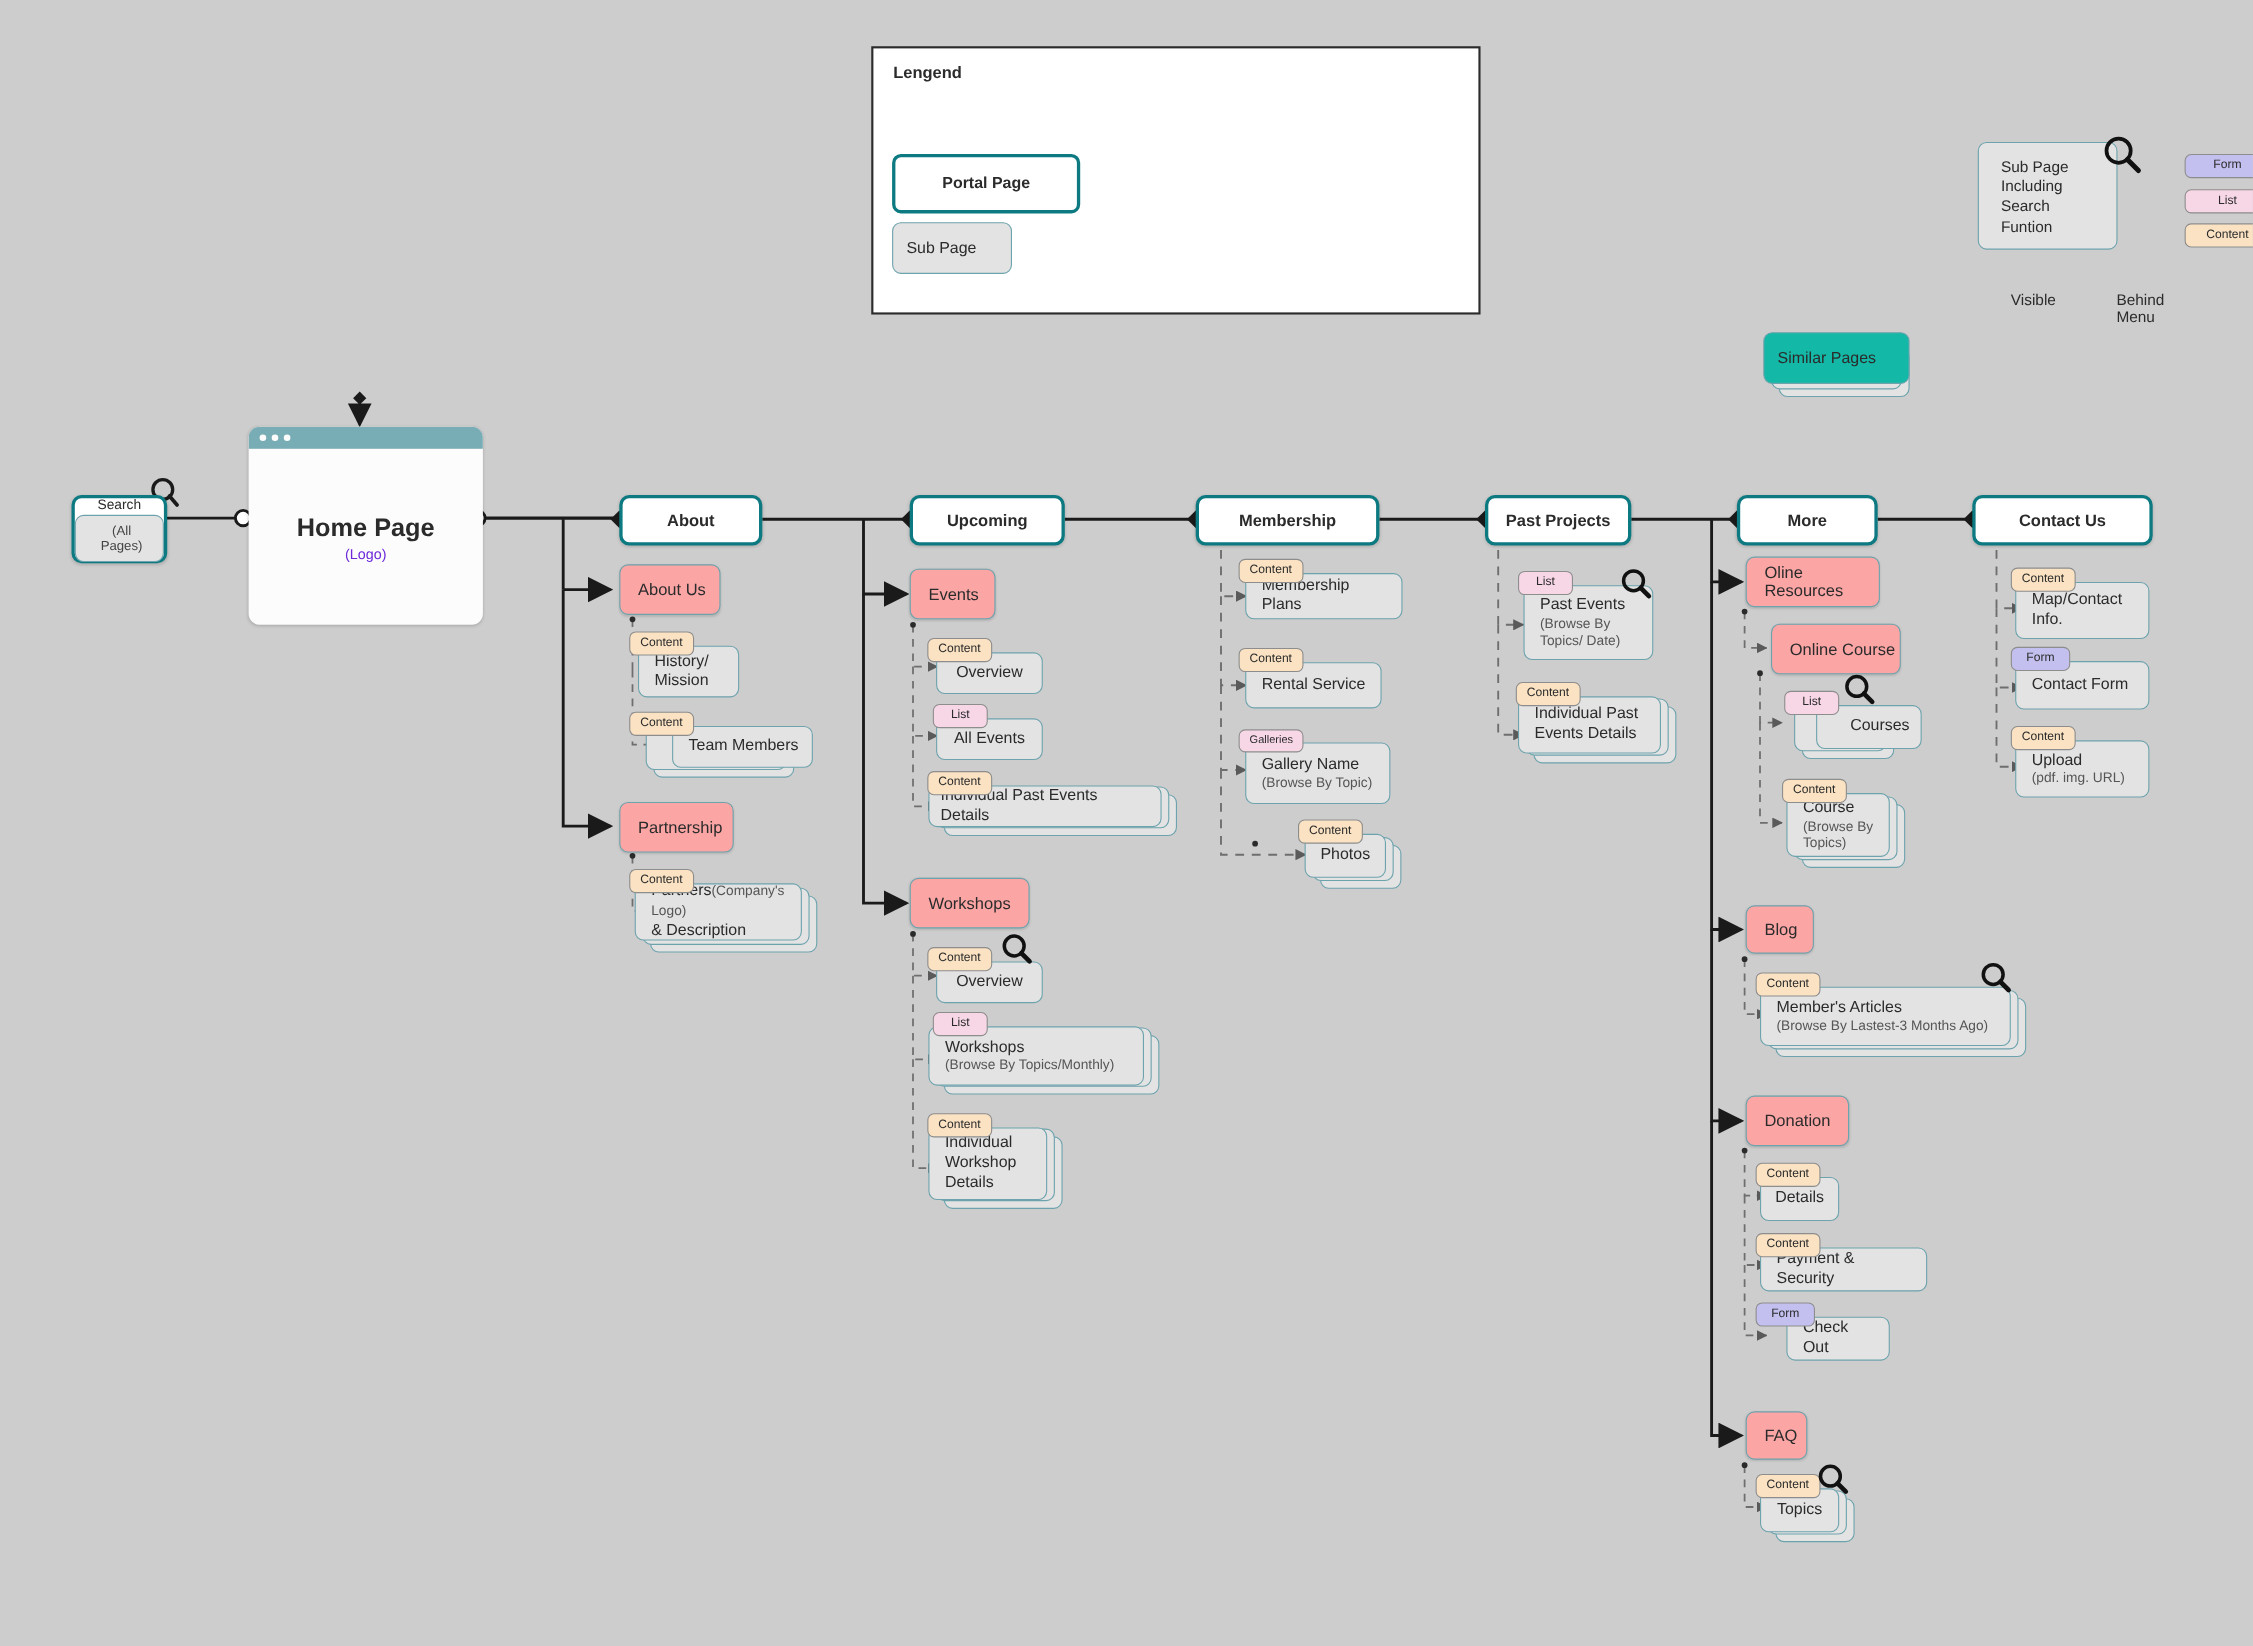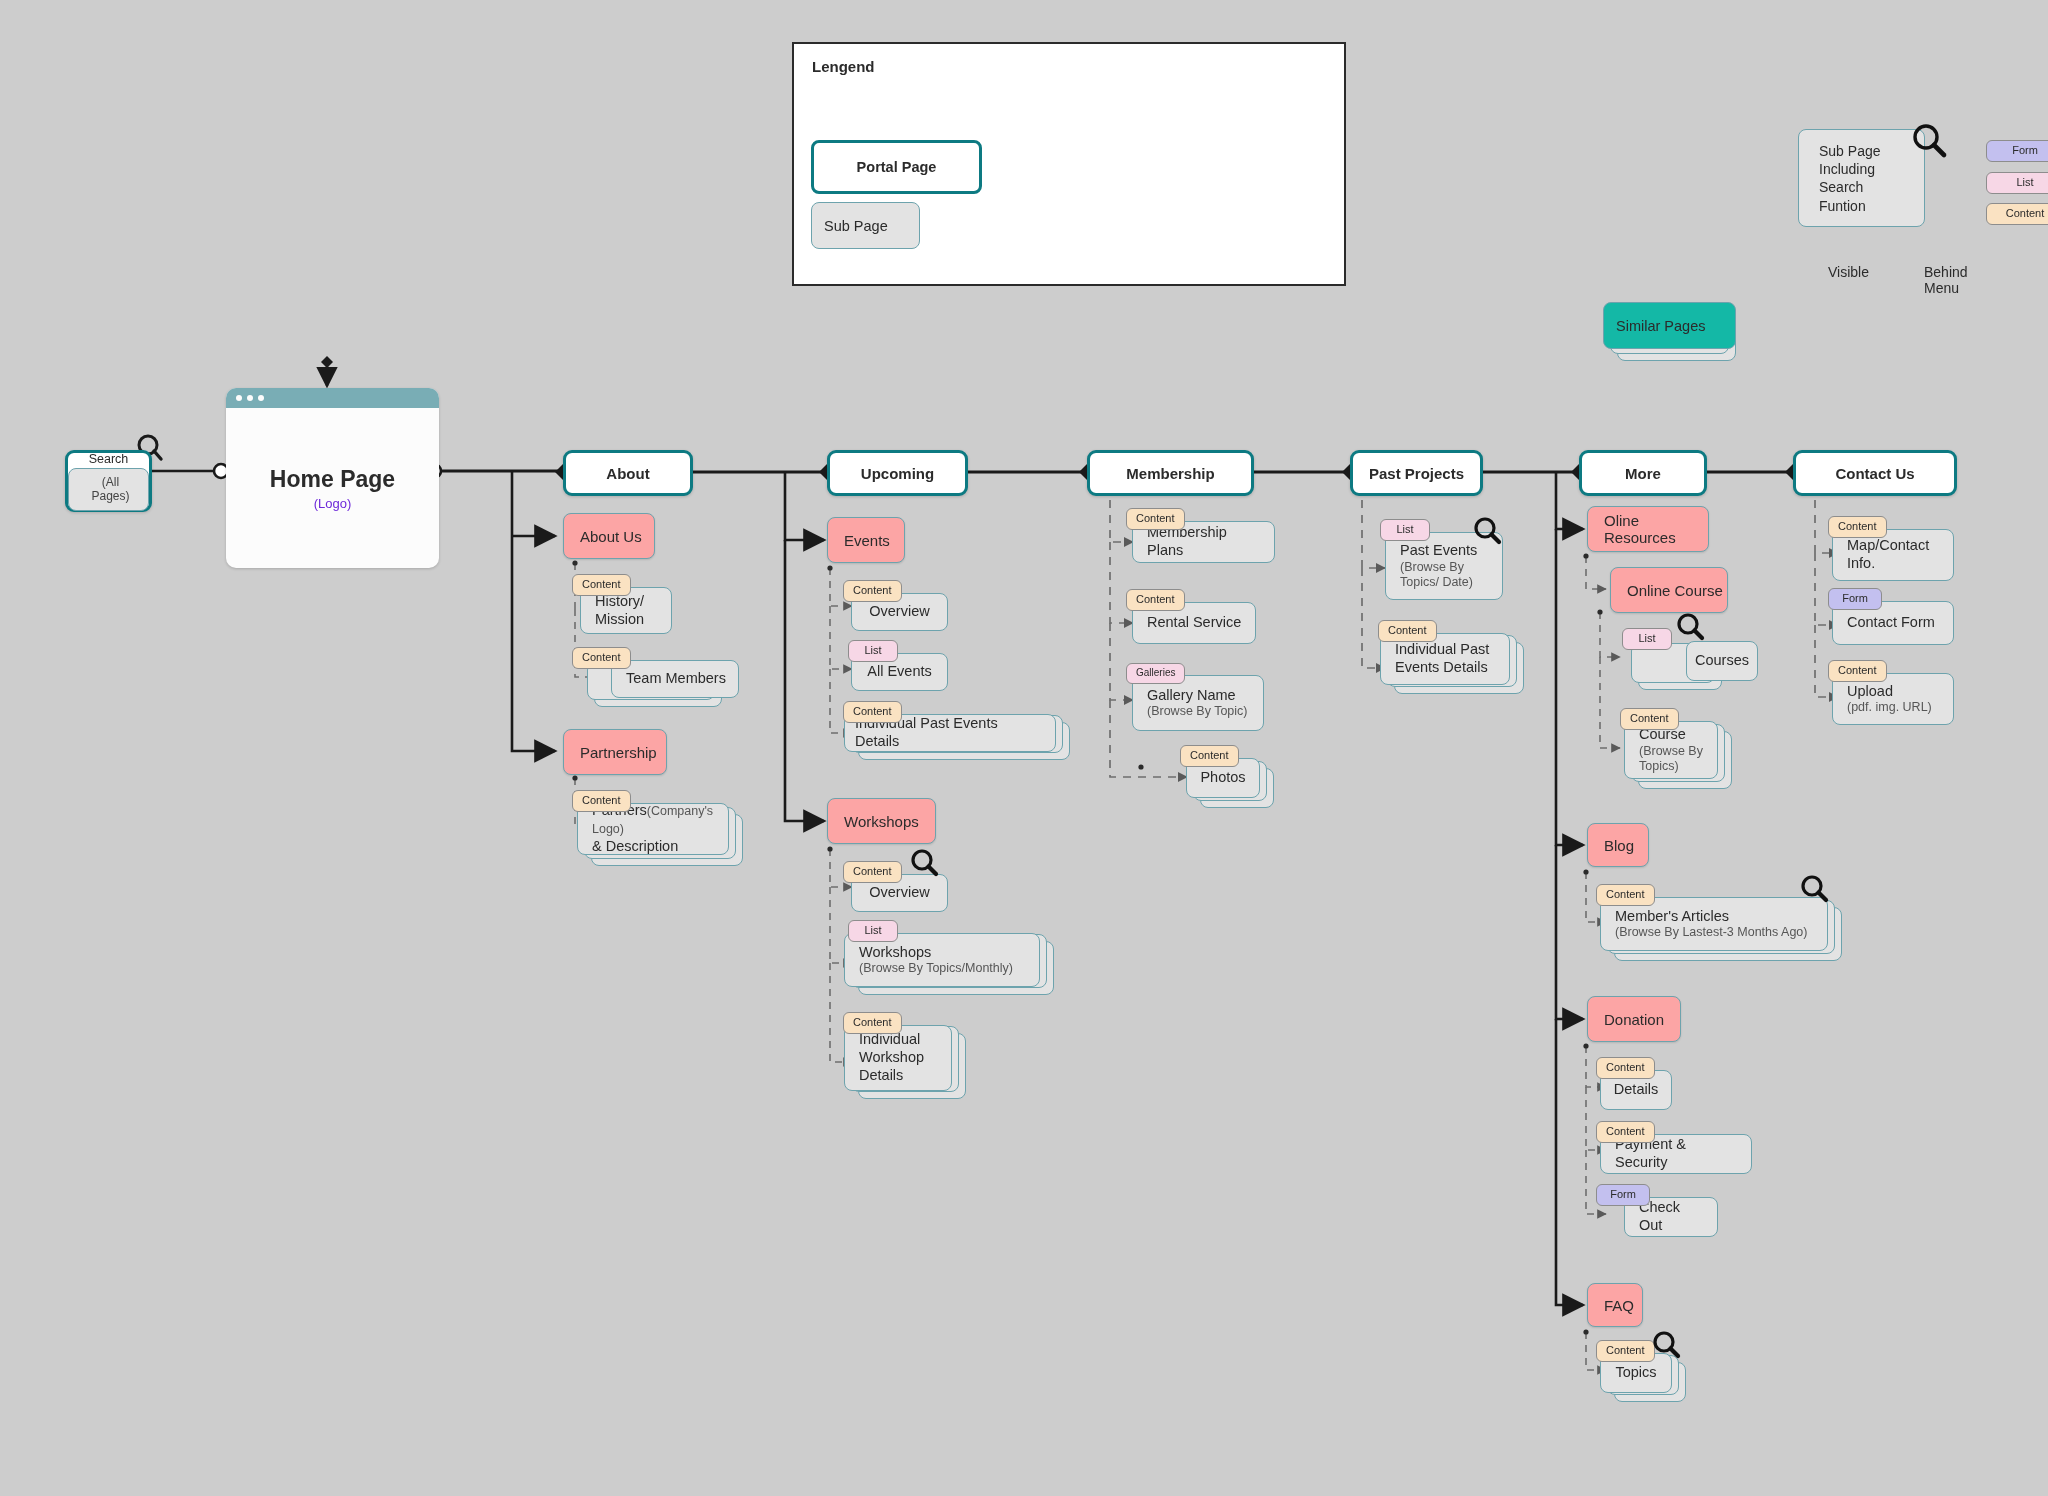--- a/index.html
+++ b/index.html
@@ -458,21 +458,21 @@
 
   <div class="node menu" style="left:1610px;top:567px;width:118px;height:46px;">
     <span>Online Course</span>
   </div>
 
   <div class="stack" style="left:1624px;top:636px;width:120px;height:62px;">
     <div class="sheet" style="left:14px;top:14px;width:84px;height:40px;"></div>
     <div class="sheet" style="left:7px;top:7px;width:84px;height:40px;"></div>
   </div>
   <div class="tag list" style="left:1622px;top:628px;width:30px;text-align:center;">List</div>
-  <div class="node sub ctr" style="left:1686px;top:641px;width:72px;height:40px;z-index:4;">
+  <div class="node sub ctr" style="left:1651px;top:641px;width:96px;height:40px;z-index:4;align-items:flex-end;">
     <span>Courses</span>
   </div>
   <svg class="mag" style="left:1676px;top:612px;" width="32" height="32">
     <circle cx="12" cy="12" r="9" fill="none" stroke="#111" stroke-width="3.2"></circle>
     <line x1="18.5" y1="18.5" x2="26" y2="26" stroke="#111" stroke-width="4.2" stroke-linecap="round"></line>
   </svg>
 
   <div class="stack" style="left:1624px;top:717px;width:130px;height:80px;">
     <div class="sheet" style="left:14px;top:14px;width:94px;height:58px;"></div>
     <div class="sheet" style="left:7px;top:7px;width:94px;height:58px;"></div>

